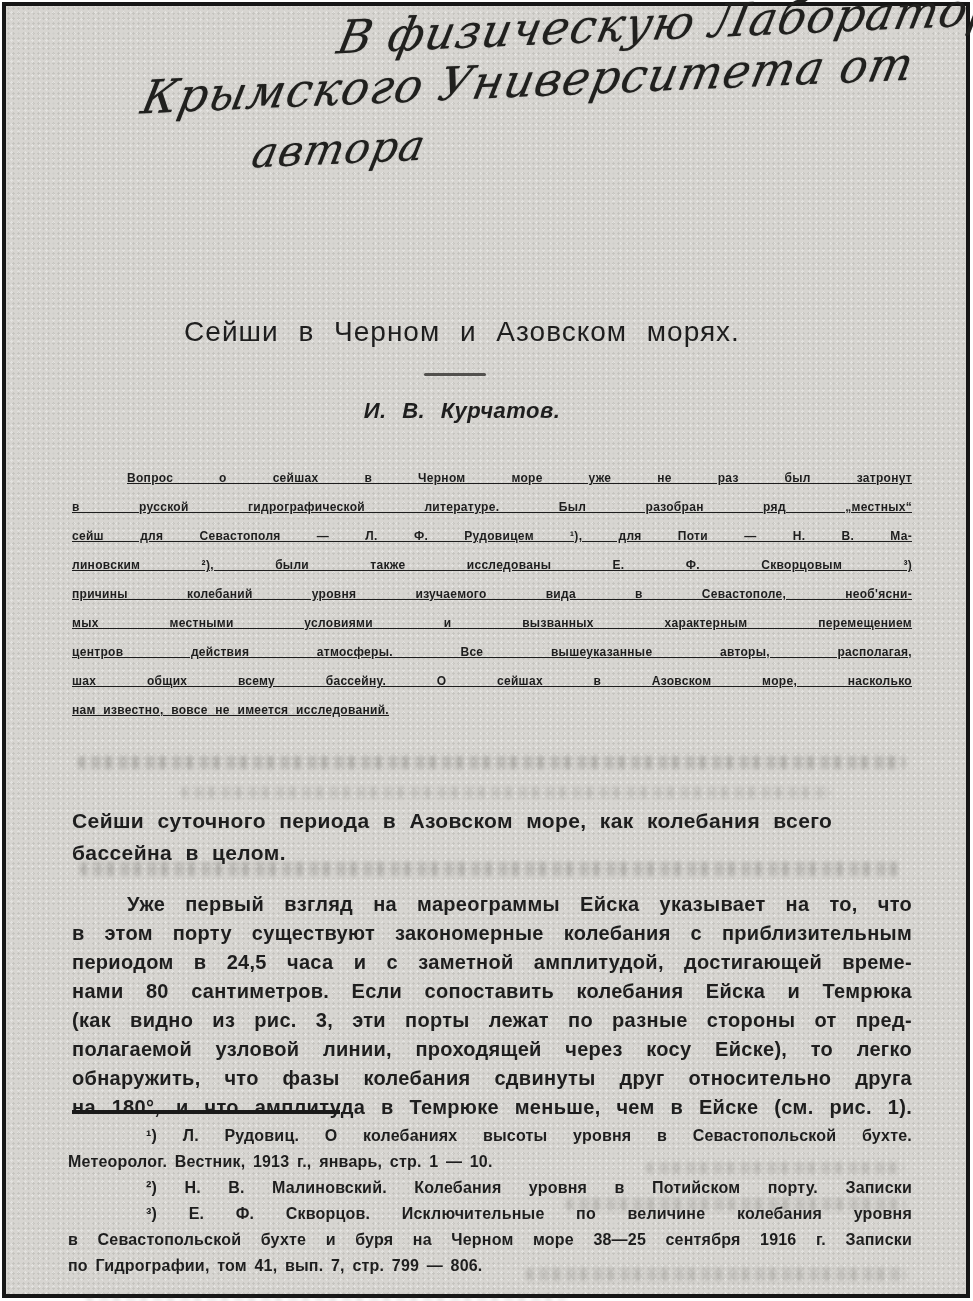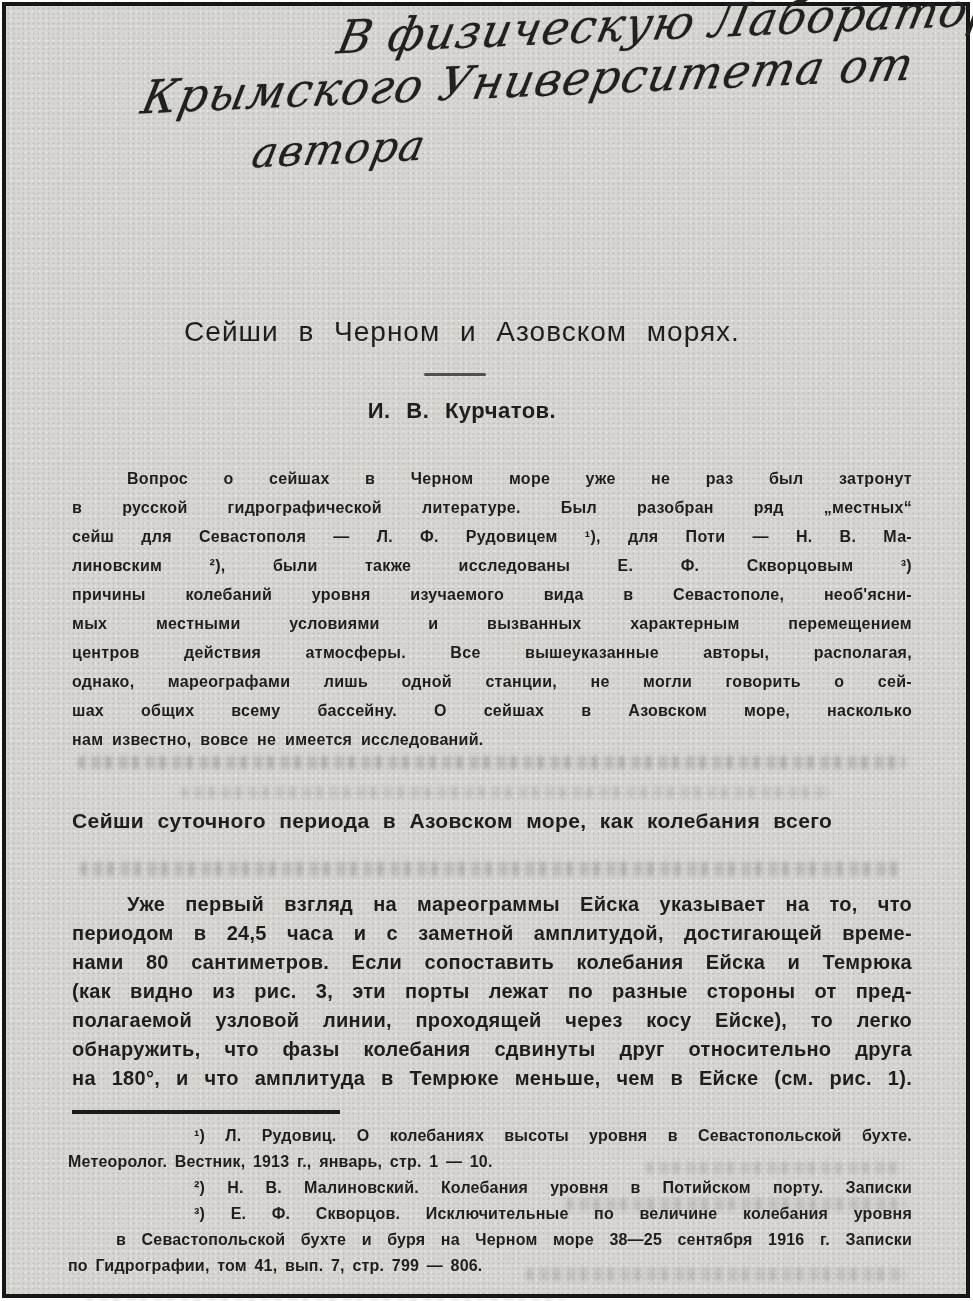--- a/index.html
+++ b/index.html
@@ -34,39 +34,39 @@
     position:absolute;left:66px;top:310px;width:780px;margin:0;
     text-align:center;font-size:28px;font-weight:400;
     word-spacing:11px;letter-spacing:1px;
   }
   .title-rule{
     position:absolute;left:418px;top:367px;width:62px;height:3px;
     background:#3c3a37;opacity:0.85;border-radius:2px;
   }
   .author{
     position:absolute;left:66px;top:392px;width:780px;
-    text-align:center;font-size:22px;font-weight:700;word-spacing:9px;letter-spacing:0.5px;
+    text-align:center;font-size:22px;font-weight:700;word-spacing:9px;letter-spacing:0.5px;font-style:italic;
   }
   
   .para{position:absolute;left:66px;width:840px;font-weight:700;}
-  .p1{top:458px;font-size:16px;}
+  .p1{top:458px;font-size:12px;text-decoration:underline;}
   .p2{top:884px;font-size:20px;}
   .line{line-height:29px;height:29px;overflow:hidden;word-spacing:4px;letter-spacing:0.3px;white-space:nowrap;}
   .jline{text-align:justify;white-space:normal;}
   .jline::after{content:"";display:inline-block;width:100%;height:0;}
   .indent{text-indent:55px;}
   .heading{
     position:absolute;left:66px;top:799px;width:840px;text-align:left;
     font-size:21px;font-weight:700;line-height:32px;word-spacing:7px;letter-spacing:0.4px;
   }
   
   .fn-rule{position:absolute;left:66px;top:1104px;width:268px;height:3.5px;background:#1a1a1a;}
   .footnotes{position:absolute;left:62px;top:1117px;width:844px;font-size:16px;font-weight:700;}
   .fline{line-height:26px;height:26px;overflow:hidden;word-spacing:3px;letter-spacing:0.2px;white-space:nowrap;}
-  .fjline{text-align:justify;white-space:normal;margin-left:48px;}
+  .fjline{text-align:justify;white-space:normal;}
   .fjline::after{content:"";display:inline-block;width:100%;height:0;}
   .fn-indent{text-indent:78px;}
   
   .bleed{
     position:absolute;pointer-events:none;border-radius:5px;
     background:repeating-linear-gradient(90deg,
       rgba(62,60,55,0.55) 0 7px, rgba(62,60,55,0) 7px 13px,
       rgba(62,60,55,0.38) 13px 23px, rgba(62,60,55,0) 23px 27px);
     filter:blur(2.3px);
   }
@@ -85,31 +85,32 @@
   <div class="author ink">И. В. Курчатов.</div>
 
   <div class="para p1 ink">
     <div class="line jline indent">Вопрос о сейшах в Черном море уже не раз был затронут</div>
     <div class="line jline">в русской гидрографической литературе. Был разобран ряд „местных“</div>
     <div class="line jline">сейш для Севастополя — Л. Ф. Рудовицем ¹), для Поти — Н. В. Ма-</div>
     <div class="line jline">линовским ²), были также исследованы Е. Ф. Скворцовым ³)</div>
     <div class="line jline">причины колебаний уровня изучаемого вида в Севастополе, необ'ясни-</div>
     <div class="line jline">мых местными условиями и вызванных характерным перемещением</div>
     <div class="line jline">центров действия атмосферы. Все вышеуказанные авторы, располагая,</div>
-    <div class="line jline">однако, мареографами лишь одной станции, не могли говорить о сей-</div>
     <div class="line jline">шах общих всему бассейну. О сейшах в Азовском море, насколько</div>
     <div class="line">нам известно, вовсе не имеется исследований.</div>
   </div>
 
   <div class="heading ink">
     <div>Сейши суточного периода в Азовском море, как колебания всего</div>
+    <div>бассейна в целом.</div>
   </div>
 
   <div class="para p2 ink">
     <div class="line jline indent">Уже первый взгляд на мареограммы Ейска указывает на то, что</div>
+    <div class="line jline">в этом порту существуют закономерные колебания с приблизительным</div>
     <div class="line jline">периодом в 24,5 часа и с заметной амплитудой, достигающей време-</div>
     <div class="line jline">нами 80 сантиметров. Если сопоставить колебания Ейска и Темрюка</div>
     <div class="line jline">(как видно из рис. 3, эти порты лежат по разные стороны от пред-</div>
     <div class="line jline">полагаемой узловой линии, проходящей через косу Ейске), то легко</div>
     <div class="line jline">обнаружить, что фазы колебания сдвинуты друг относительно друга</div>
     <div class="line jline">на 180°, и что амплитуда в Темрюке меньше, чем в Ейске (см. рис. 1).</div>
   </div>
 
   <div class="fn-rule"></div>
   <div class="footnotes ink">

